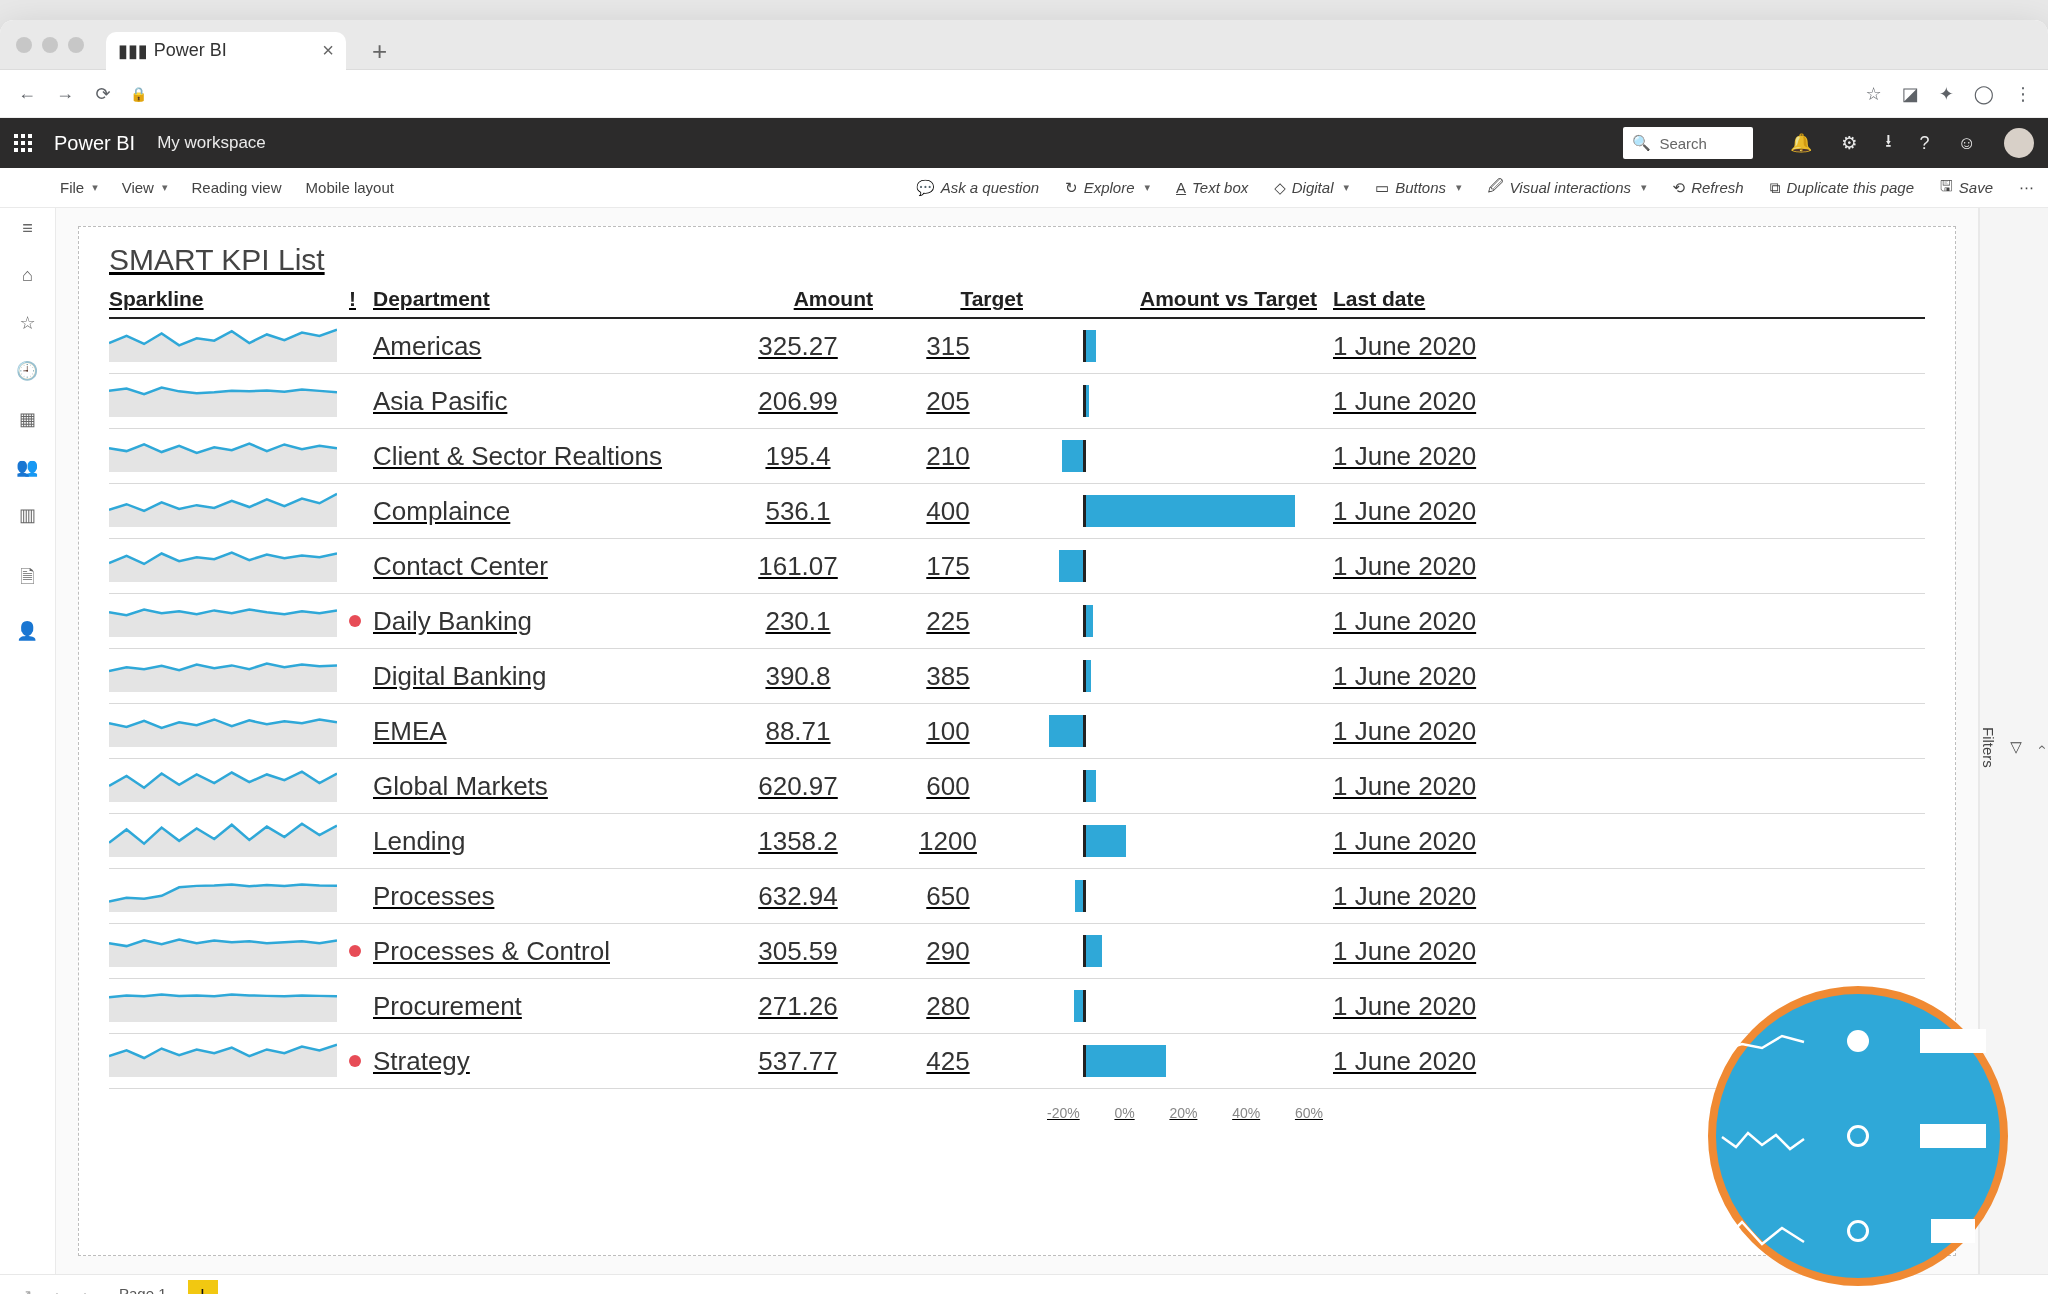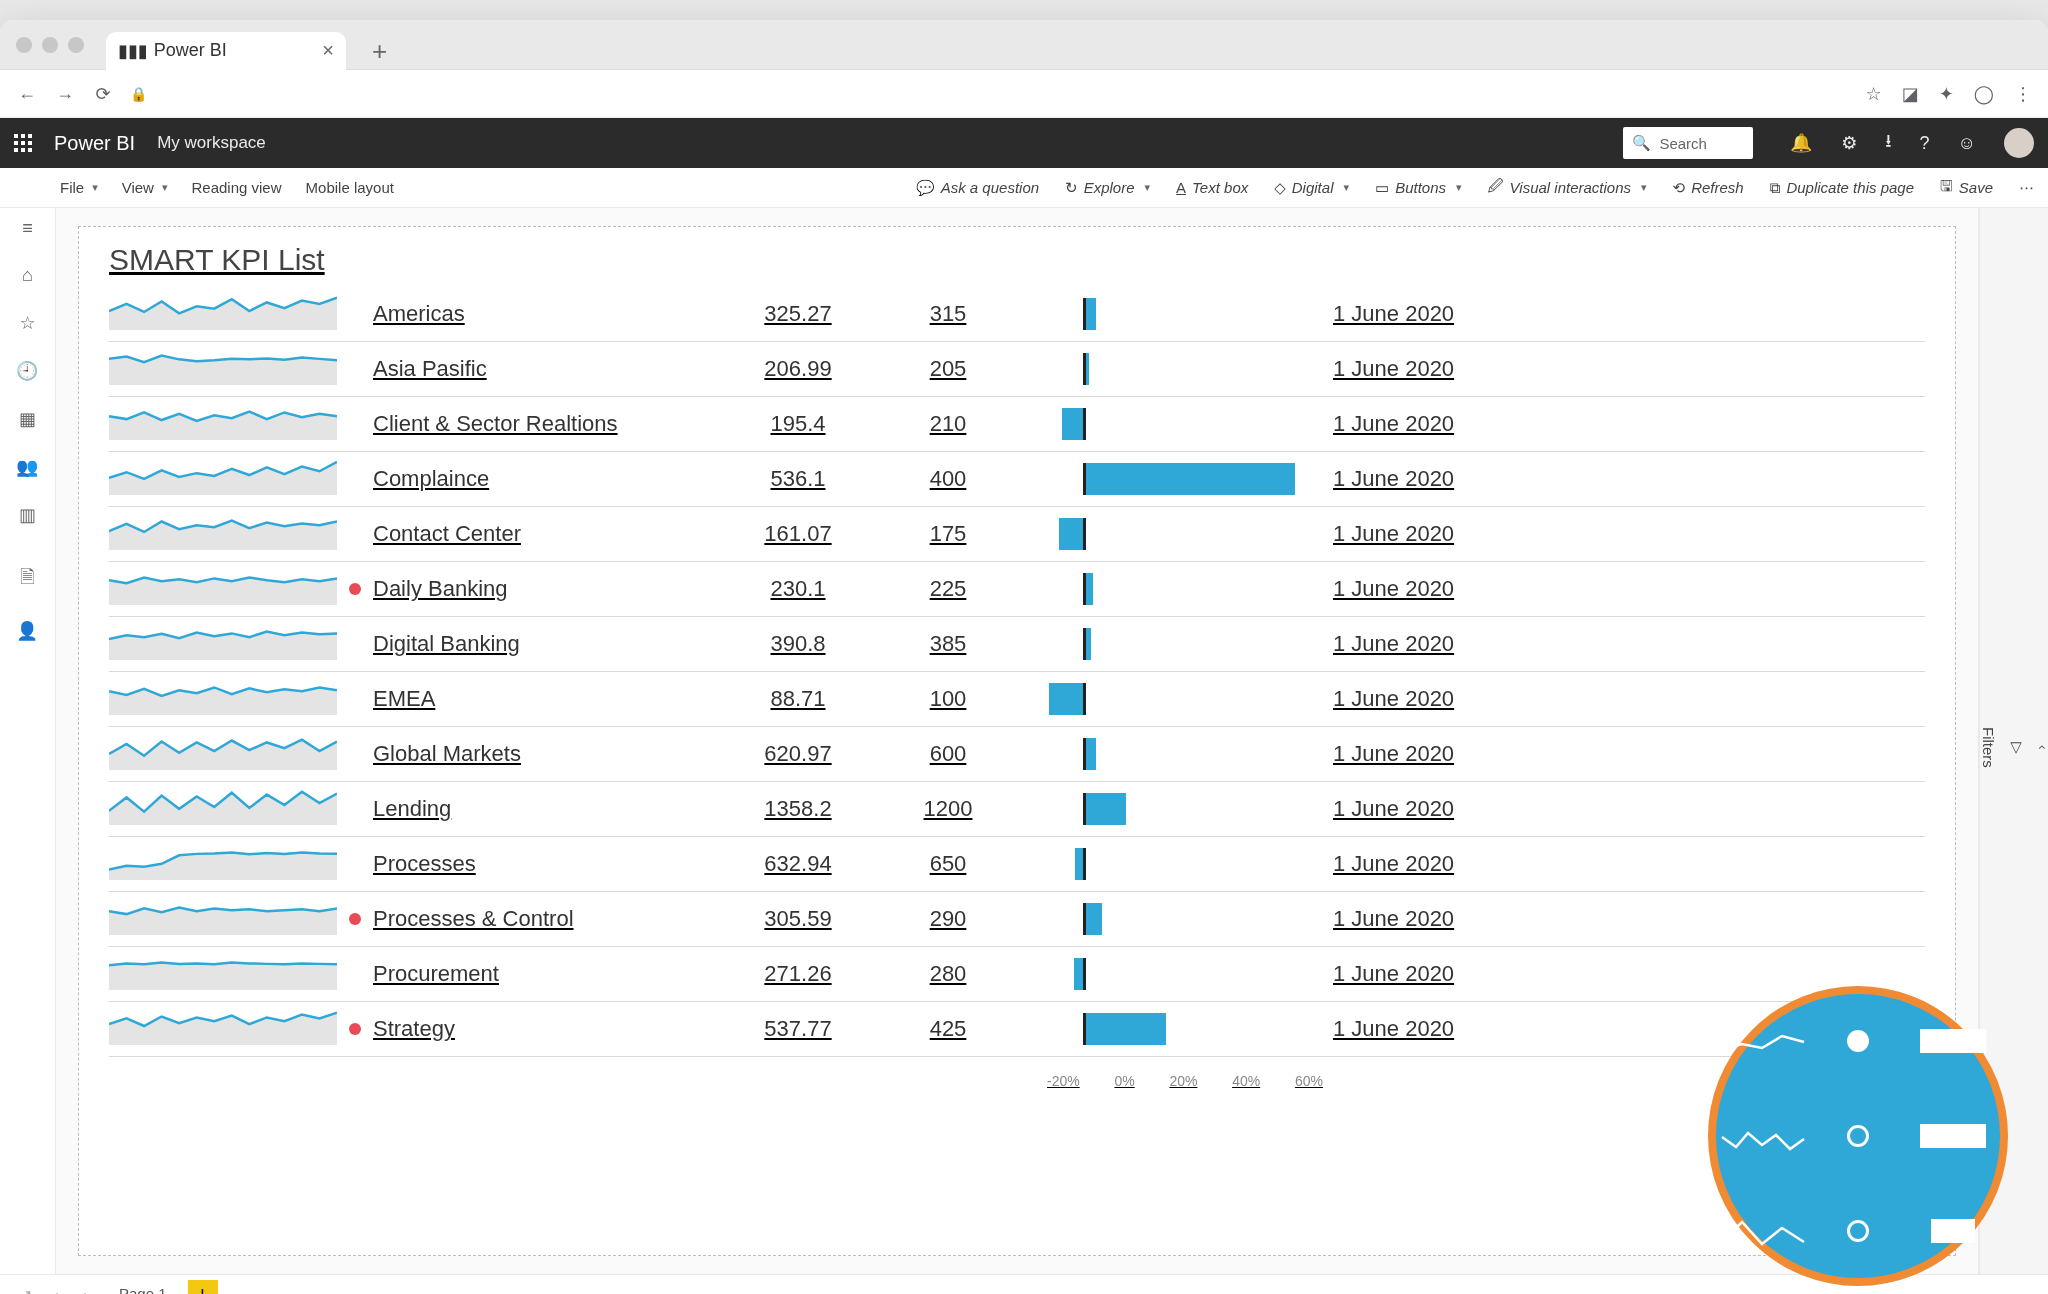--- a/index.html
+++ b/index.html
@@ -45,21 +45,21 @@
 .leftrail span { font-size:18px; }
 
 
 .canvas-wrap { flex:1; position:relative; background:#fafafa; }
 .canvas { position:absolute; inset:18px 22px 18px 22px; border:1px dashed #bdbdbd; background:#fff; padding: 16px 30px 24px 30px; overflow:hidden;text-decoration:underline; }
 .title { font-size: 30px; color:#444; font-weight:400; margin-bottom: 10px; }
 .thead { display:grid; grid-template-columns: 240px 24px 350px 150px 150px 310px 200px; font-weight:700; font-size:21px; color:#222; border-bottom:2px solid #222; padding-bottom:6px; }
 .thead div:nth-child(4),.thead div:nth-child(5){ text-align:right; }
 .thead div:nth-child(6){ text-align:right; padding-right:16px; }
 
-.row { display:grid; grid-template-columns: 240px 24px 350px 150px 150px 310px 200px; align-items:center; height:55px; border-bottom:1px solid #d9d9d9; font-size:22px; color:#333; }
+.row { display:grid; grid-template-columns: 240px 24px 350px 150px 150px 310px 200px; align-items:center; height:55px; border-bottom:1px solid #d9d9d9; font-size:26px; color:#333; }
 .row .num { text-align:center; }
 .spark { width:228px; height:38px; }
 .dot { width:12px; height:12px; border-radius:50%; background:#e74c56; }
 .bar-cell { position:relative; height:40px; }
 .bar-zero { position:absolute; left:60px; top:4px; bottom:4px; width:3px; background:#222; }
 .bar-pos { position:absolute; left:63px; height:32px; top:4px; background:#2fa8d8; }
 .bar-neg { position:absolute; right:250px; height:32px; top:4px; background:#2fa8d8; }
 
 .axis { display:grid; grid-template-columns: 240px 24px 350px 150px 150px 310px 200px; font-size:14px; color:#888; margin-top:16px; }
 .axis-cell { display:flex; justify-content:space-between; padding:0 10px 0 24px; }
@@ -180,20 +180,29 @@
       <span>▦</span>
       <span>👥</span>
       <span>▥</span>
       <span style="margin-top:12px">🗎</span>
       <span>👤</span>
     </div>
 
     <div class="canvas-wrap">
       <div class="canvas">
         <div class="title">SMART KPI List</div>
+        <div class="thead">
+          <div>Sparkline</div>
+          <div>!</div>
+          <div>Department</div>
+          <div>Amount</div>
+          <div>Target</div>
+          <div>Amount vs Target</div>
+          <div>Last date</div>
+        </div>
         <div id="rows">
             <div class="row">
               <div><svg class="spark">
                   <polygon class="svg-area" points="0,38 0,19 17.53846153846154,11.875 35.07692307692308,19.95 52.61538461538462,9.5 70.15384615384616,21.375 87.6923076923077,14.25 105.23076923076924,16.625 122.76923076923076,7.125 140.30769230769232,19 157.84615384615384,10.45 175.3846153846154,16.150000000000002 192.92307692307693,8.55 210.46153846153848,11.875 228,5.700000000000003 228,38"></polygon>
                   <polyline class="svg-line" points="0,19 17.53846153846154,11.875 35.07692307692308,19.95 52.61538461538462,9.5 70.15384615384616,21.375 87.6923076923077,14.25 105.23076923076924,16.625 122.76923076923076,7.125 140.30769230769232,19 157.84615384615384,10.45 175.3846153846154,16.150000000000002 192.92307692307693,8.55 210.46153846153848,11.875 228,5.700000000000003"></polyline>
                 </svg></div>
               <div></div>
               <div>Americas</div>
               <div class="num">325.27</div>
               <div class="num">315</div>

